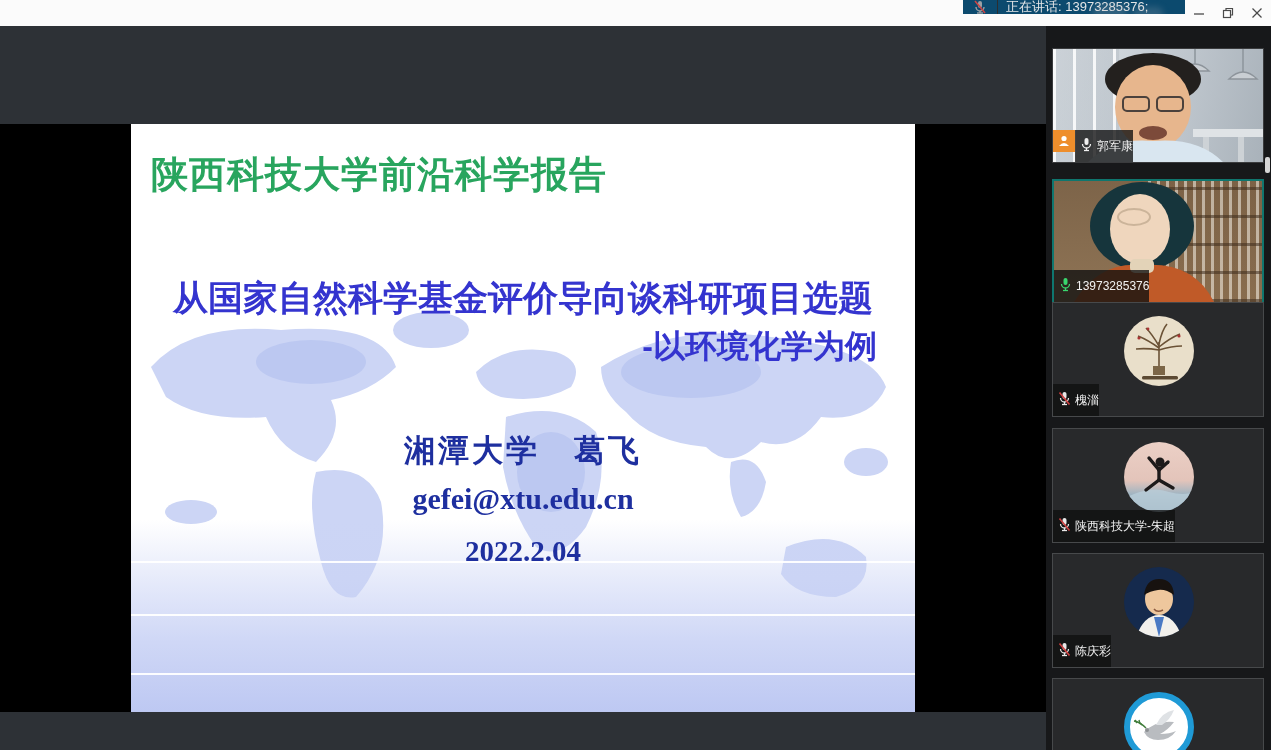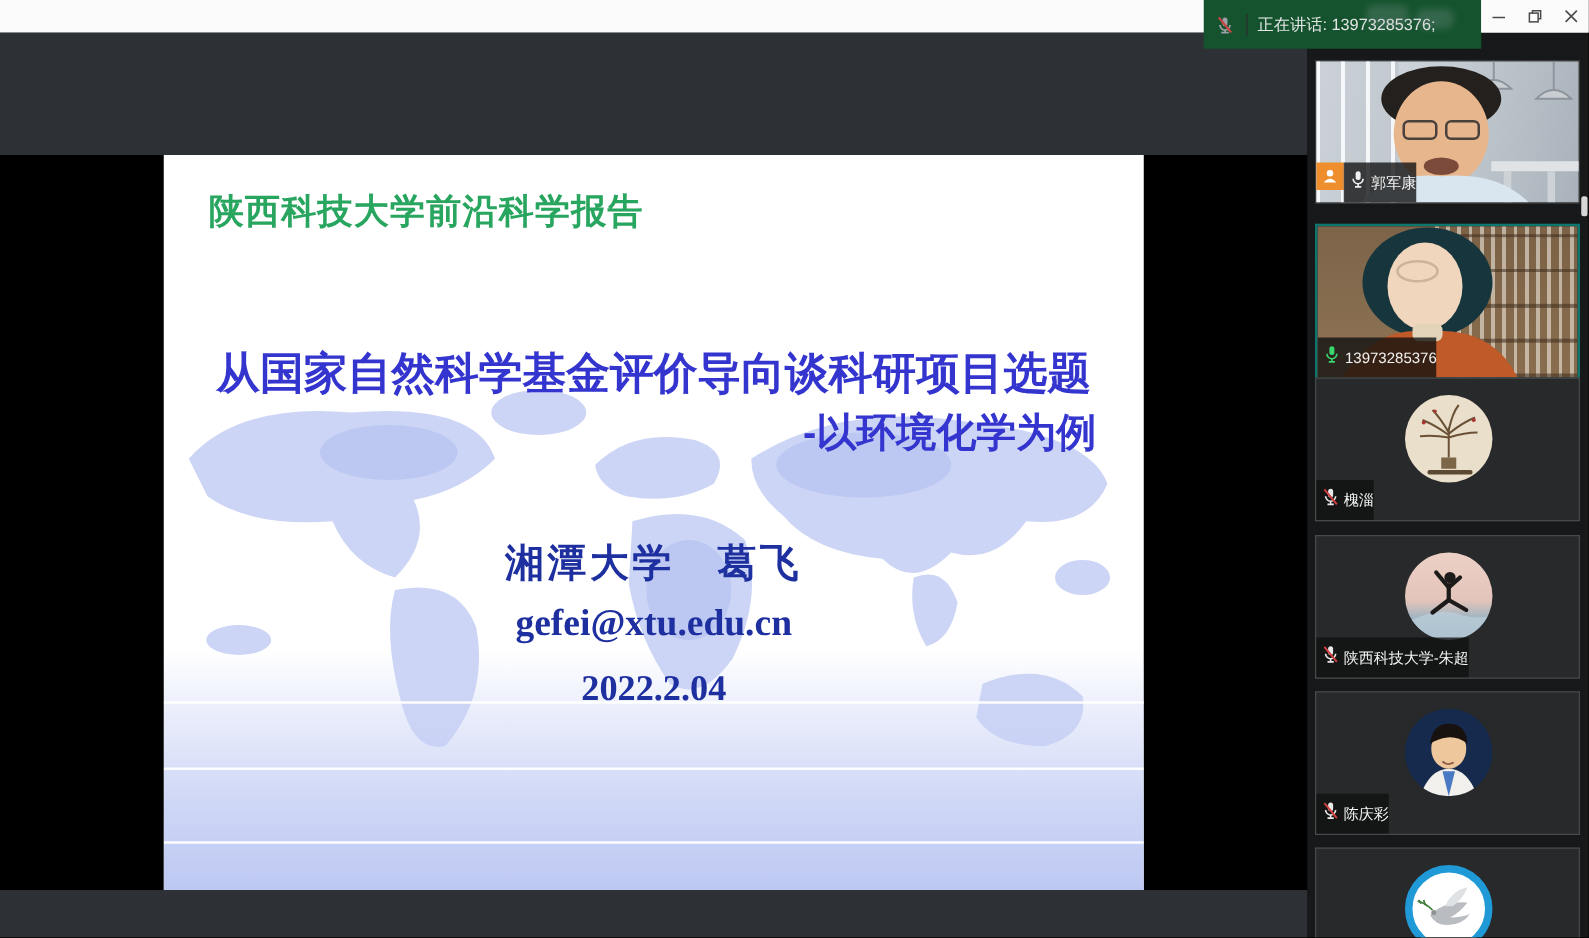--- a/index.html
+++ b/index.html
@@ -5,40 +5,40 @@
   * { margin:0; padding:0; box-sizing:border-box; }
   html,body { width:1271px; height:750px; overflow:hidden; background:#000;
               font-family:"Liberation Sans", sans-serif; }
   .app { position:relative; width:1271px; height:750px; background:#000; }
 
   
   .titlebar { position:absolute; left:0; top:0; width:1271px; height:26px;
               background:#fbfbfb; z-index:30; }
   .tb-title { position:absolute; left:0; right:0; top:0; height:26px; line-height:26px;
               text-align:right; font-size:13px; color:#b91c1c;border-radius:13px; }
-  .speak-zone { position:absolute; left:963px; top:0; width:222px; height:39px;
-                background:#14532d; display:flex; align-items:center; overflow:hidden; }
+  .speak-zone { position:absolute; left:963px; top:0; width:222px; height:14px;
+                background:#0c4a6e; display:flex; align-items:center; overflow:hidden; }
   .speak-mic { width:34px; height:26px; display:flex; align-items:center; justify-content:center; }
   .speak-div { width:1px; height:18px; background:#2c2e30; }
   .speak-text { color:#e4e6e7; font-size:13px; padding-left:8px; white-space:nowrap; }
   .wm { position:absolute; background:rgba(170,175,180,.22); filter:blur(3px); border-radius:6px; }
   .wm1 { left:130px; top:4px; width:34px; height:18px; }
   .wm2 { left:170px; top:7px; width:30px; height:16px; }
   .win-btns { position:absolute; left:1185px; top:0; width:86px; height:26px;
               display:flex; align-items:center; justify-content:space-around; background:#fbfbfb; }
   .win-btn { width:26px; height:26px; display:flex; align-items:center; justify-content:center; cursor:pointer; }
 
   
   .main { position:absolute; left:0; top:26px; width:1046px; height:724px; background:#2d3136; }
   .stage { position:absolute; left:0; top:98px; width:1046px; height:588px; background:#000; }
 
   
   .slide { position:absolute; left:131px; top:0; width:784px; height:588px;
            background:#ffffff; overflow:hidden; }
-  .slide-header { position:absolute; left:36px; top:26px; font-size:28px; font-weight:700;
+  .slide-header { position:absolute; left:20px; top:26px; font-size:37px; font-weight:700;
                   letter-spacing:1px; z-index:3; }
   .slide-title1 { position:absolute; left:0; right:0; top:151px; text-align:center;
                   font-size:35px; font-weight:800; z-index:3; }
   .slide-title2 { position:absolute; right:38px; top:201px; font-size:32px; font-weight:800; z-index:3; }
   .slide-author { position:absolute; left:0; right:0; top:306px; text-align:center;
                   font-size:31px; font-weight:700; letter-spacing:3px;
                   font-family:"Liberation Serif", serif; z-index:3; }
   .slide-email { position:absolute; left:0; right:0; top:358px; text-align:center;
                  font-size:30px; font-weight:700; font-family:"Liberation Serif", serif; z-index:3; }
   .slide-date { position:absolute; left:0; right:0; top:411px; text-align:center;

